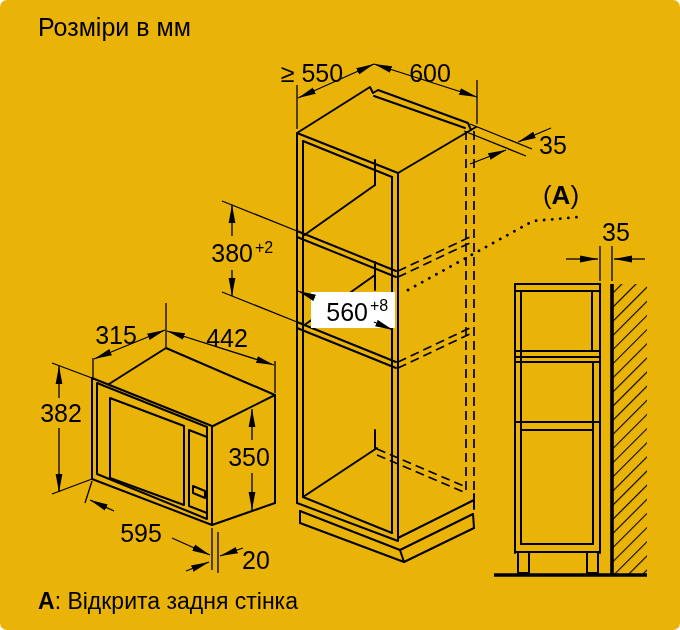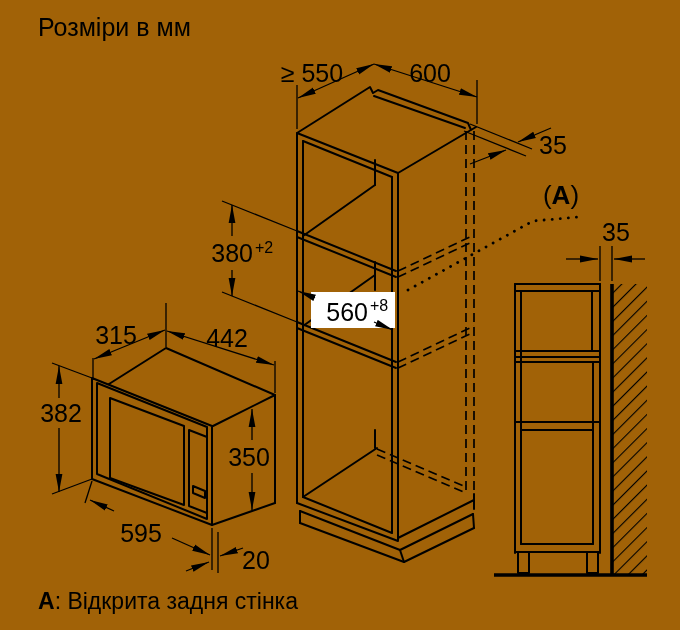--- a/index.html
+++ b/index.html
@@ -1,16 +1,16 @@
 <!DOCTYPE html>
 <html><head>
 <meta charset="utf-8">
 <style>
   html,body{margin:0;padding:0;background:#fff;}
-  #stage{position:relative;width:680px;height:630px;background:#a16207;overflow:hidden;}
+  #stage{position:relative;width:680px;height:630px;background:#eab308;overflow:hidden;border-radius:7px;}
   svg{display:block;}
   .ln{stroke-width:2;fill:none;stroke-linejoin:round;stroke-linecap:round;}
   .thin{stroke-width:1.3;fill:none;}
   .dash{stroke-width:1.7;fill:none;stroke-dasharray:9 5;}
   .thick{stroke-width:3.6;fill:none;}
   .dots{stroke-width:2.8;fill:none;stroke-dasharray:0.1 8;stroke-linecap:round;}
   .dimline{stroke-width:1.3;fill:none;}
   text{font-family:"Liberation Sans","DejaVu Sans",sans-serif;fill:#000;stroke:none;}
   .dimtxt{font-size:25px;}
   .suptxt{font-size:16px;}

